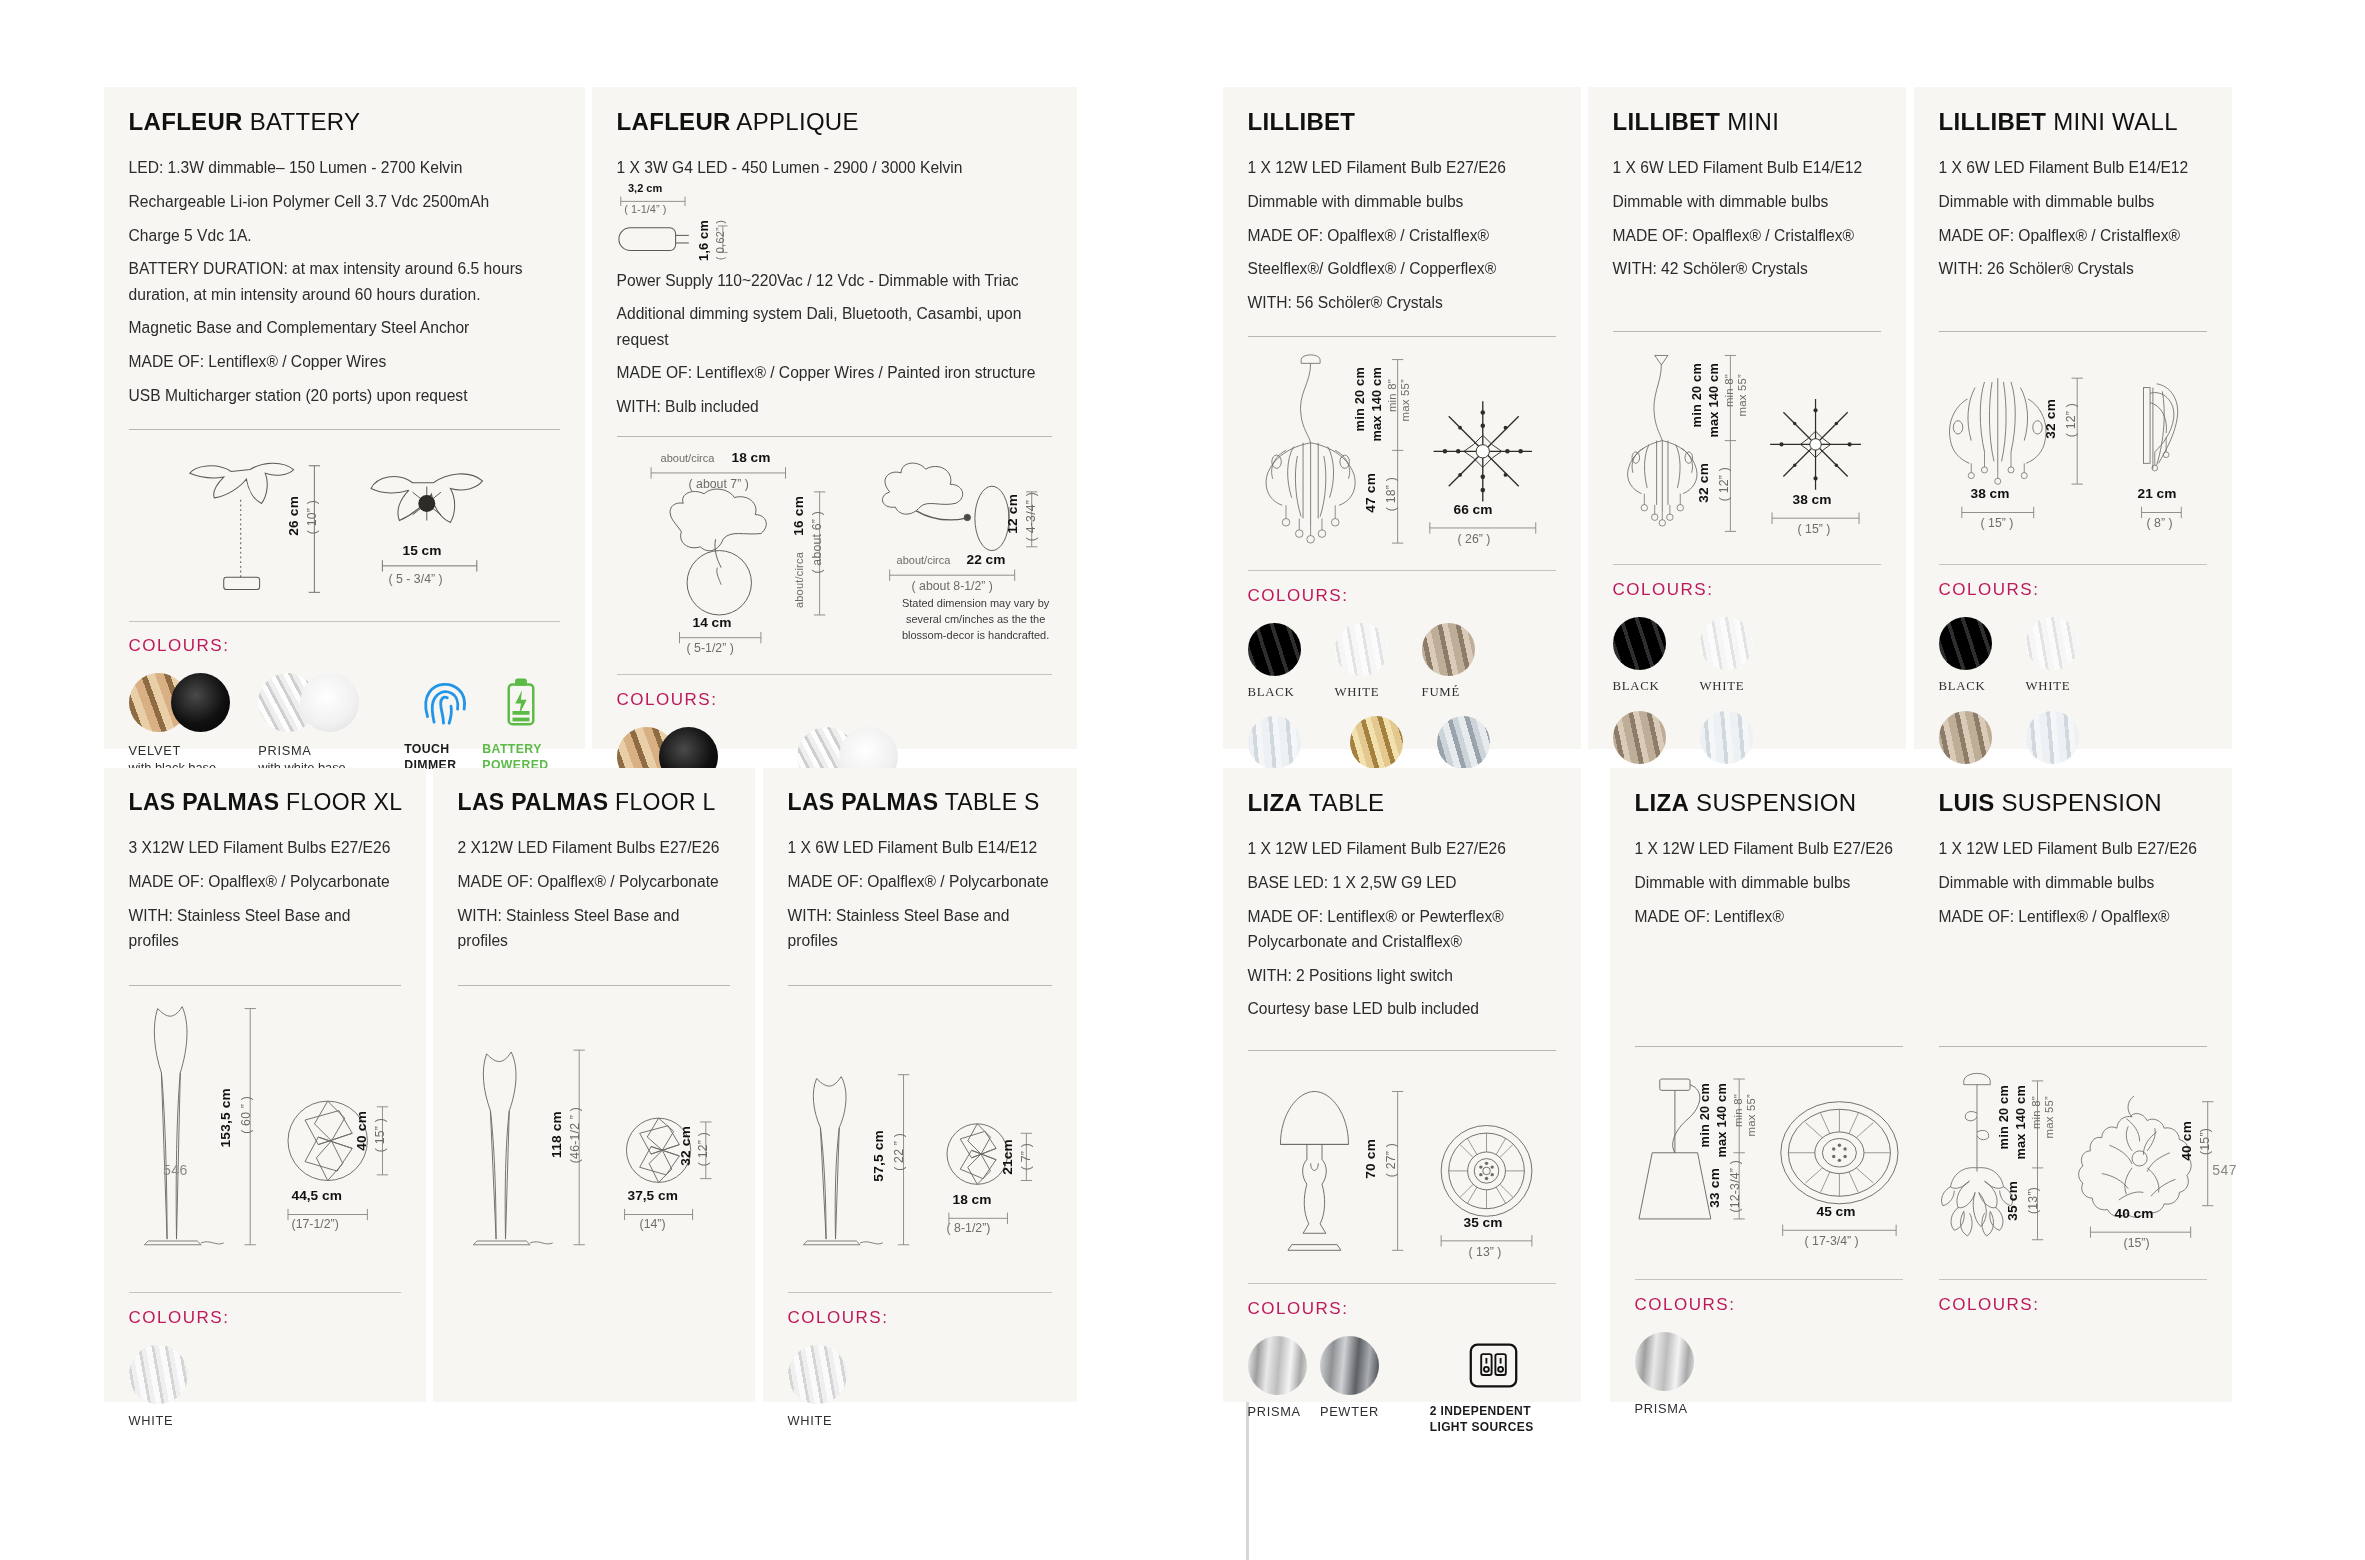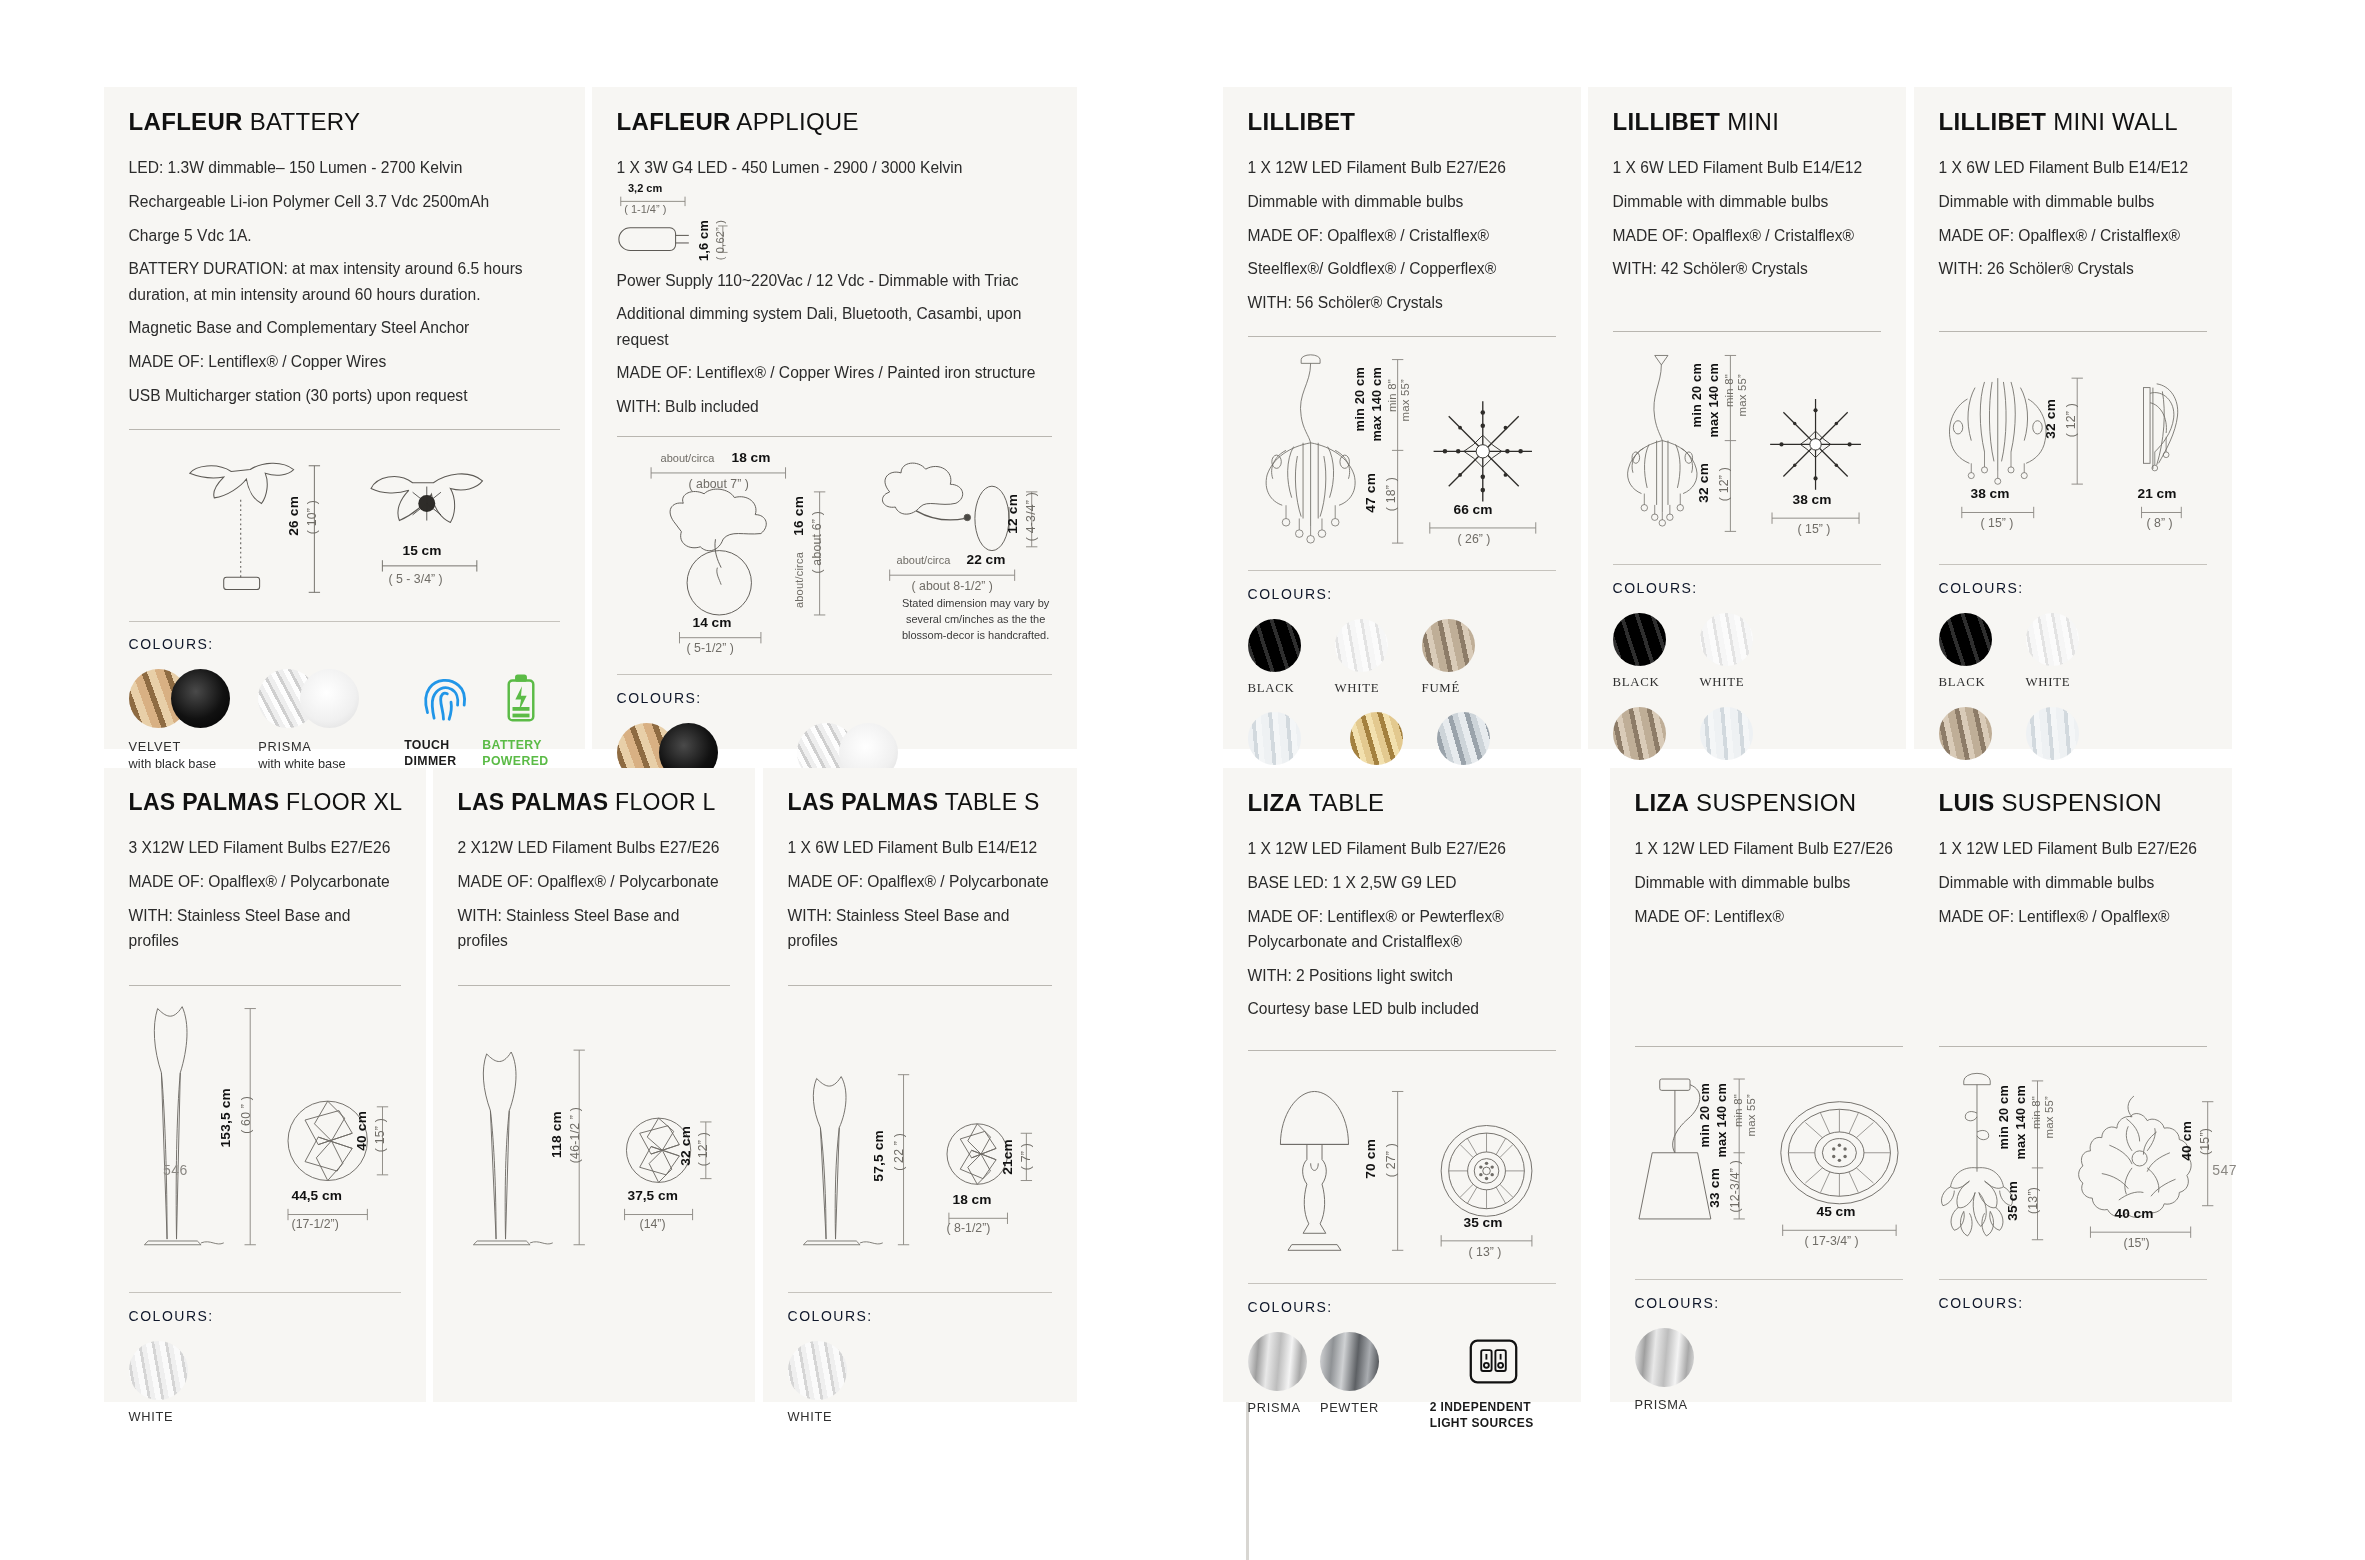--- a/index.html
+++ b/index.html
@@ -23,21 +23,21 @@
   .card-title b{font-weight:700;}
   .spec{
     font-size:15.6px;line-height:1.62;color:#2b2b2b;margin:0 0 8.5px 0;
     font-weight:400;
   }
   .spec.tight{margin-bottom:5.7px;}
   .rule{height:0.9px;background:#b9b6b0;margin:17px 0 15px 0;}
   .rule.thin{background:#c6c3bd;}
 
   
-  .colours-label{font-size:14px;letter-spacing:1.5px;color:#0f172a;margin-bottom:17px;}
+  .colours-label{font-size:17px;letter-spacing:1.5px;color:#be185d;margin-bottom:17px;}
   .swatch-grid{display:flex;flex-wrap:wrap;font-family:Liberation Serif, serif;}
   .sw-cell{width:87px;margin-bottom:15px;}
   .sw-cell.wide{width:102px;}
   .sw-dot{
     width:53px;height:53px;border-radius:50%;overflow:hidden;position:relative;
     margin-bottom:8.5px;
   }
   .sw-dot.big{width:59px;height:59px;}
   .sw-name{font-size:12.8px;letter-spacing:0.7px;color:#2f2f2f;line-height:1.35;}
   .sw-sub{font-size:12.8px;color:#2f2f2f;line-height:1.35;}
@@ -132,21 +132,21 @@
       <div class="card-title">
         <b>LAFLEUR</b>
         <span>BATTERY</span>
       </div>
       <p class="spec">LED:  1.3W dimmable– 150 Lumen - 2700 Kelvin</p>
       <p class="spec">Rechargeable Li-ion Polymer Cell 3.7 Vdc 2500mAh</p>
       <p class="spec">Charge 5 Vdc 1A.</p>
       <p class="spec" style="max-width:416px;">BATTERY DURATION: at max intensity around 6.5 hours duration, at min  intensity around 60 hours duration.</p>
       <p class="spec">Magnetic Base and Complementary Steel Anchor</p>
       <p class="spec">MADE OF: Lentiflex® / Copper Wires</p>
-      <p class="spec">USB Multicharger station (30 ports) upon request</p>
+      <p class="spec">USB Multicharger station (20 ports) upon request</p>
       <div class="rule" style="margin-top:21px;"></div>
 
       <div class="draw" style="height:170px;">
         <svg width="435" height="170" viewBox="0 0 460 180">
           <g fill="none" stroke="#5d5a55" stroke-width="1.1">
             <path d="M108 28 C92 18 70 22 64 30 C74 34 88 36 100 34 C92 42 88 50 90 56
                      C104 54 118 44 124 36 C126 48 132 58 140 62 C146 54 148 40 144 30
                      C156 34 168 32 174 26 C162 16 140 18 128 26 Z"></path>
             <path d="M118 58 L118 140" stroke-dasharray="2 3"></path>
             <rect x="100" y="140" width="38" height="13" rx="3"></rect>

